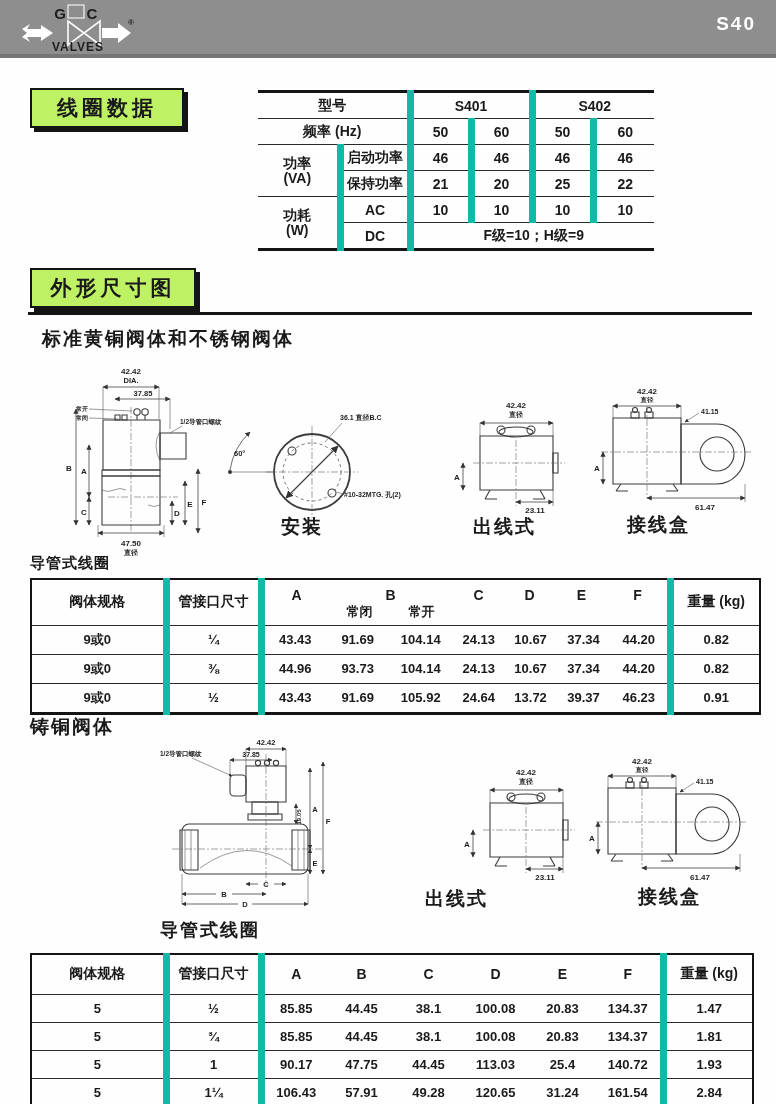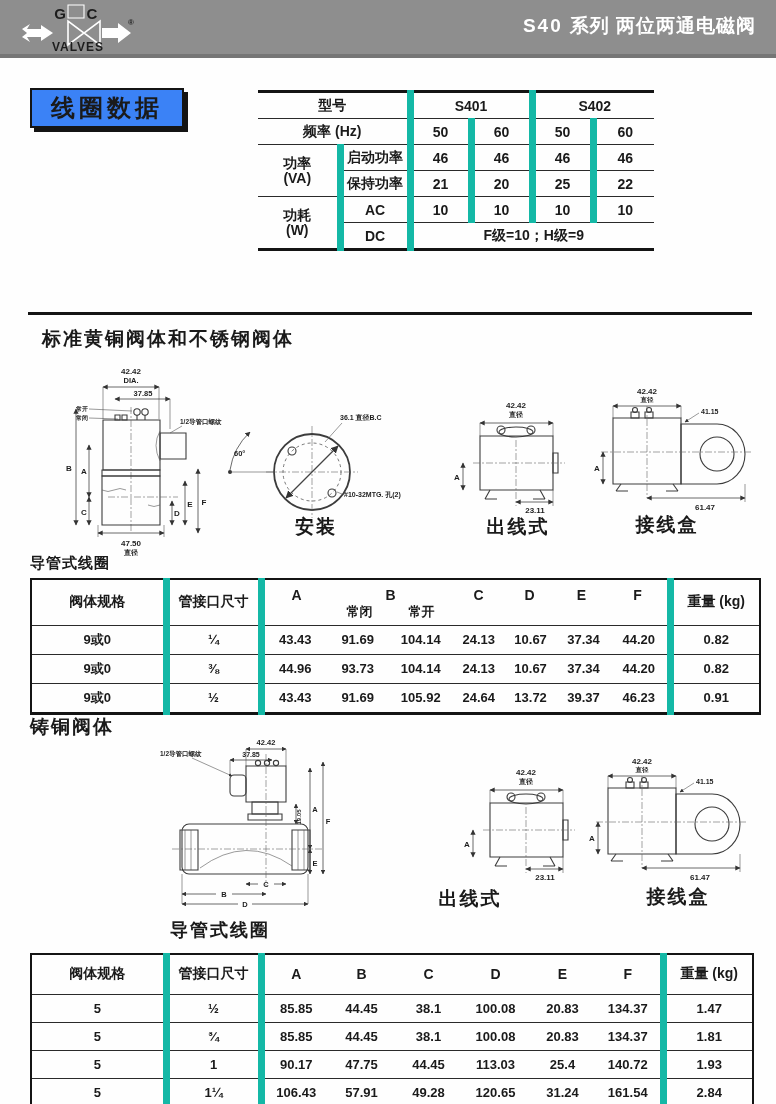--- a/index.html
+++ b/index.html
@@ -5,26 +5,26 @@
   html,body{margin:0;padding:0;background:#e8e8e8}
   .page{position:relative;width:776px;height:1104px;background:#fefefe;overflow:hidden;
         font-family:"Liberation Sans","DejaVu Sans",sans-serif;color:#1a1a1a;margin:0 auto}
   
   .hdr{position:absolute;left:0;top:0;width:776px;height:54px;background:#8e8e8e;border-bottom:4px solid #767676}
   .brand{position:absolute;left:148px;top:12px;font-size:27px;font-weight:bold;font-style:italic;color:#fff;letter-spacing:1px;text-shadow:1px 2px 2px rgba(70,70,70,.7)}
   .hright{position:absolute;right:20px;top:13px;display:flex;align-items:baseline;gap:7px;color:#fff;font-weight:bold;white-space:nowrap}
   .hright .s40{font-size:19px;letter-spacing:2px}
   .hright .ser{font-size:19px;letter-spacing:1px}
   
-  .secbox{position:absolute;background:#3b82f6;border:2px solid #141414;box-shadow:4px 4px 0 #141414;
-          display:flex;align-items:center;justify-content:center;font-weight:bold;font-size:24px;letter-spacing:4px}
+  .secbox{position:absolute;background:#bef264;border:2px solid #141414;box-shadow:4px 4px 0 #141414;
+          display:flex;align-items:center;justify-content:center;font-weight:bold;font-size:21px;letter-spacing:4px}
   .rule{position:absolute;background:#141414}
   .subtitle{position:absolute;font-weight:bold;font-size:19px;letter-spacing:2px}
   .lbl-small{position:absolute;font-weight:bold;font-size:15px;letter-spacing:1px}
-  .caption{position:absolute;font-weight:bold;font-size:19px;text-align:center;letter-spacing:2px}
+  .caption{position:absolute;font-weight:bold;font-size:19px;text-align:left;letter-spacing:2px}
   
   table{border-collapse:collapse;table-layout:fixed}
   .coil{position:absolute;left:258px;top:90px;border-top:3px solid #141414;border-bottom:3px solid #141414}
   .coil td{height:25px;text-align:center;vertical-align:middle;font-size:14px;font-weight:bold;border-bottom:1px solid #2a2a2a;padding:0}
   .coil tr:last-child td{border-bottom:none}
   .vl{border-left:7px solid #14b8a6}
   .glab{line-height:1.05}
   
   .dims{position:absolute;left:30px;border:2px solid #141414;border-bottom:3px solid #141414}
   .dims td{text-align:center;vertical-align:middle;padding:0;border-bottom:1px solid #2a2a2a}
@@ -60,21 +60,20 @@
       <text x="74" y="16" text-anchor="middle" font-size="15" font-weight="bold" fill="#fff">C</text>
       <path d="M50,18 L50,42 L66,30 Z M82,18 L82,42 L66,30 Z" style="stroke:#fff;fill:none;stroke-width:1.6"></path>
       <path d="M4,26 l8,-5 -3,5 14,0 0,-4 12,8 -12,8 0,-4 -14,0 3,5 -8,-5 5,-4 z" fill="#fff"></path>
       <path d="M84,26 14,0 0,-6 z" fill="none"></path>
       <path d="M84,25 h16 v-5 l13,10 -13,10 v-5 h-16 z" fill="#fff"></path>
       <text x="60" y="48" text-anchor="middle" font-size="12" font-weight="bold" fill="#fff" letter-spacing="1">VALVES</text>
       <text x="113" y="22" text-anchor="middle" font-size="8" fill="#fff">®</text>
     </svg>
     <div class="hright">
       <span class="s40">S40</span>
-        <span class="ser">系列 两位两通电磁阀</span>
     </div>
   </div>
 
   <div class="secbox" style="left:30px;top:88px;width:150px;height:36px">线圈数据</div>
 
   <table class="coil">
     <colgroup>
         <col style="width:82px">
         <col style="width:70px">
         <col style="width:61px">
@@ -128,20 +127,21 @@
       <td class="vl">10</td>
       <td class="vl">10</td>
     </tr>
     <tr>
       <td class="vl">DC</td>
       <td colspan="4" class="vl">F级=10；H级=9</td>
     </tr>
   </tbody>
     </table>
 
+  <div class="secbox" style="left:30px;top:268px;width:162px;height:36px">外形尺寸图</div>
   <div class="rule" style="left:28px;top:312px;width:724px;height:3px"></div>
   <div class="subtitle" style="left:42px;top:326px">标准黄铜阀体和不锈钢阀体</div>
 
   <svg style="left:58px;top:365px" width="185" height="195" viewBox="0 0 185 195">
     <defs>
         <marker id="arA" viewBox="0 0 10 10" refX="9" refY="5" markerWidth="6.5" markerHeight="6.5" orient="auto-start-reverse">
           <path d="M0,0L10,5L0,10z" fill="#333"></path>
         </marker>
       </defs>
     <text x="73" y="9" text-anchor="middle" font-size="8">42.42</text>

